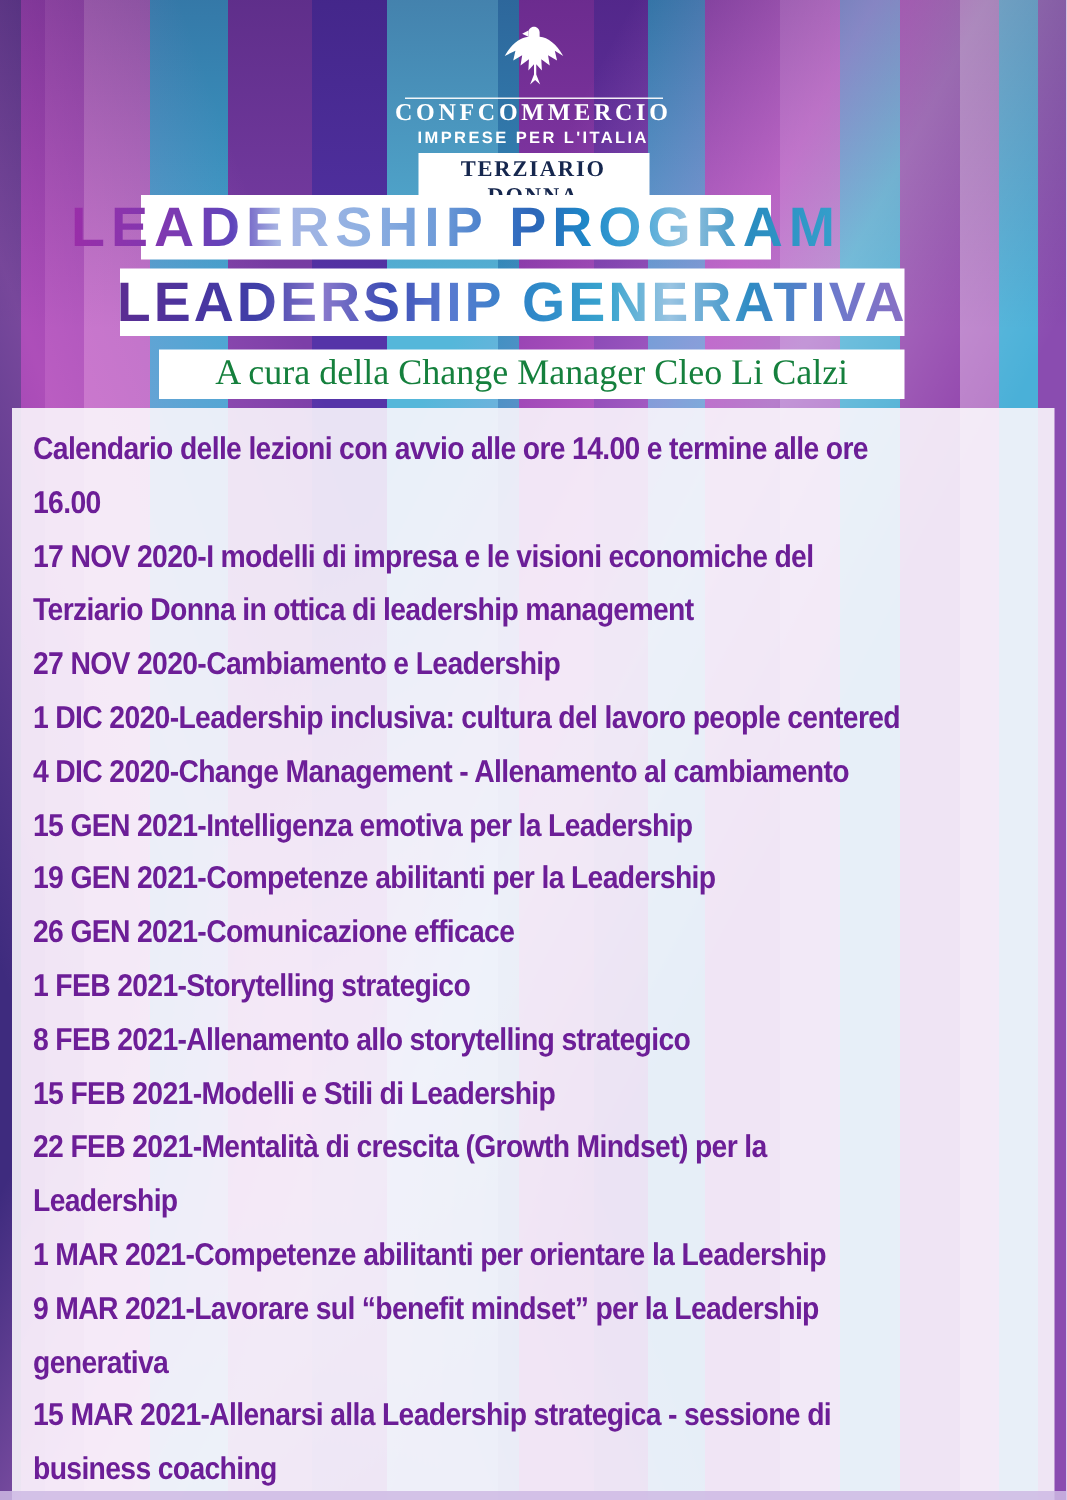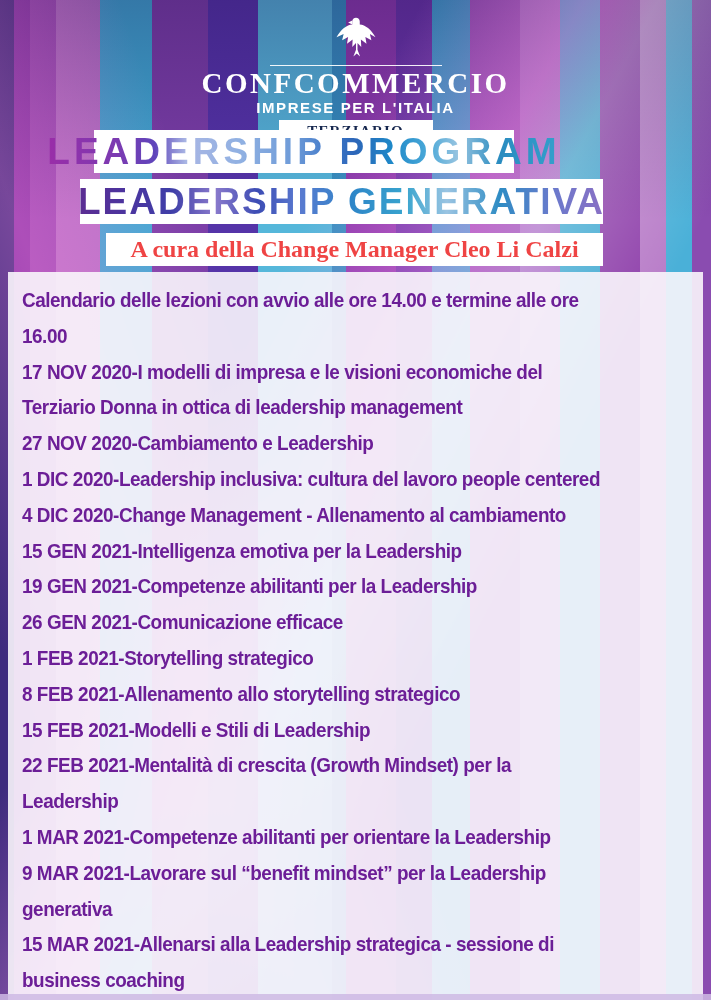--- a/index.html
+++ b/index.html
@@ -19,24 +19,24 @@
         #3FA9D2 100px 152px, #7C3FA8 152px 208px, #5534A8 208px 258px, #55B7DA 258px 332px,
         #3590C0 332px 346px, #8E3BAE 346px 396px, #6A35A8 396px 432px, #38A2CE 432px 470px,
         #9A4CB8 470px 520px, #AC6EC8 520px 560px, #41AAD2 560px 600px, #8E3FAA 600px 640px,
         #B87CC8 640px 666px, #4AB0D8 666px 692px, #8A4CB0 692px 711px);
   }
   
   .logo { position:absolute; top:14px; left:0; right:0; text-align:center; color:#ffffff; }
   .eagle { width:52px; height:48px; display:block; margin:0 auto 2px; }
   .logo-rule { width:172px; height:1px; background:rgba(255,255,255,0.92); margin:3px auto 2px; }
   .brand-name {
-    font-family:"Liberation Serif", serif; font-size:29px; font-weight:600;
+    font-family:"Liberation Serif", serif; font-size:16px; font-weight:600;
     letter-spacing:2.5px; line-height:1.05;
   }
-  .brand-tagline { font-size:15px; font-weight:bold; letter-spacing:1.6px; margin-top:1px; }
+  .brand-tagline { font-size:11px; font-weight:bold; letter-spacing:1.6px; margin-top:1px; }
   .division-box { background:#ffffff; width:154px; margin:4px auto 0; padding:2px 0 3px; }
   .division-box span {
     font-family:"Liberation Serif", serif; font-size:15px; font-weight:bold;
     letter-spacing:1.2px; color:#16274E;
   }
   
   .banner { position:absolute; background:#ffffff; display:flex; align-items:center; justify-content:center; }
   .banner-1 { left:94px;  top:130px; width:420px; height:43px; }
   .banner-2 { left:80px;  top:179px; width:523px; height:45px; }
   .banner span {
@@ -50,21 +50,21 @@
   .grad2 { letter-spacing:2px;
     background-image:linear-gradient(90deg,#5B2D92 0%,#4A35A0 10%,#3F3FA8 18%,#8A7ACC 26%,
       #3C4CB4 34%,#5A7AD0 42%,#2E86C8 52%,#38A4CE 62%,#9AC4E2 70%,#2E8CC4 80%,
       #6A7ACC 90%,#8A6FC4 100%); }
   
   .subtitle {
     position:absolute; left:106px; top:233px; width:497px; height:33px; background:#ffffff;
     display:flex; align-items:center; justify-content:center;
   }
   .subtitle span {
-    font-family:"Liberation Serif", serif; font-size:24px; color:#ef4444; white-space:nowrap;font-weight:bold;
+    font-family:"Liberation Serif", serif; font-size:24px; color:#15803d; white-space:nowrap;
   }
   
   .panel {
     position:absolute; left:8px; top:272px; width:695px; height:912px;
     background:rgba(249,246,252,0.90);
     padding:10px 0 0 14px; box-sizing:border-box; overflow:hidden;
   }
   .cal { width:756px; transform:scaleX(0.9); transform-origin:top left; }
   .cal-item {
     margin:0; font-size:21px; font-weight:bold; line-height:35.8px;

